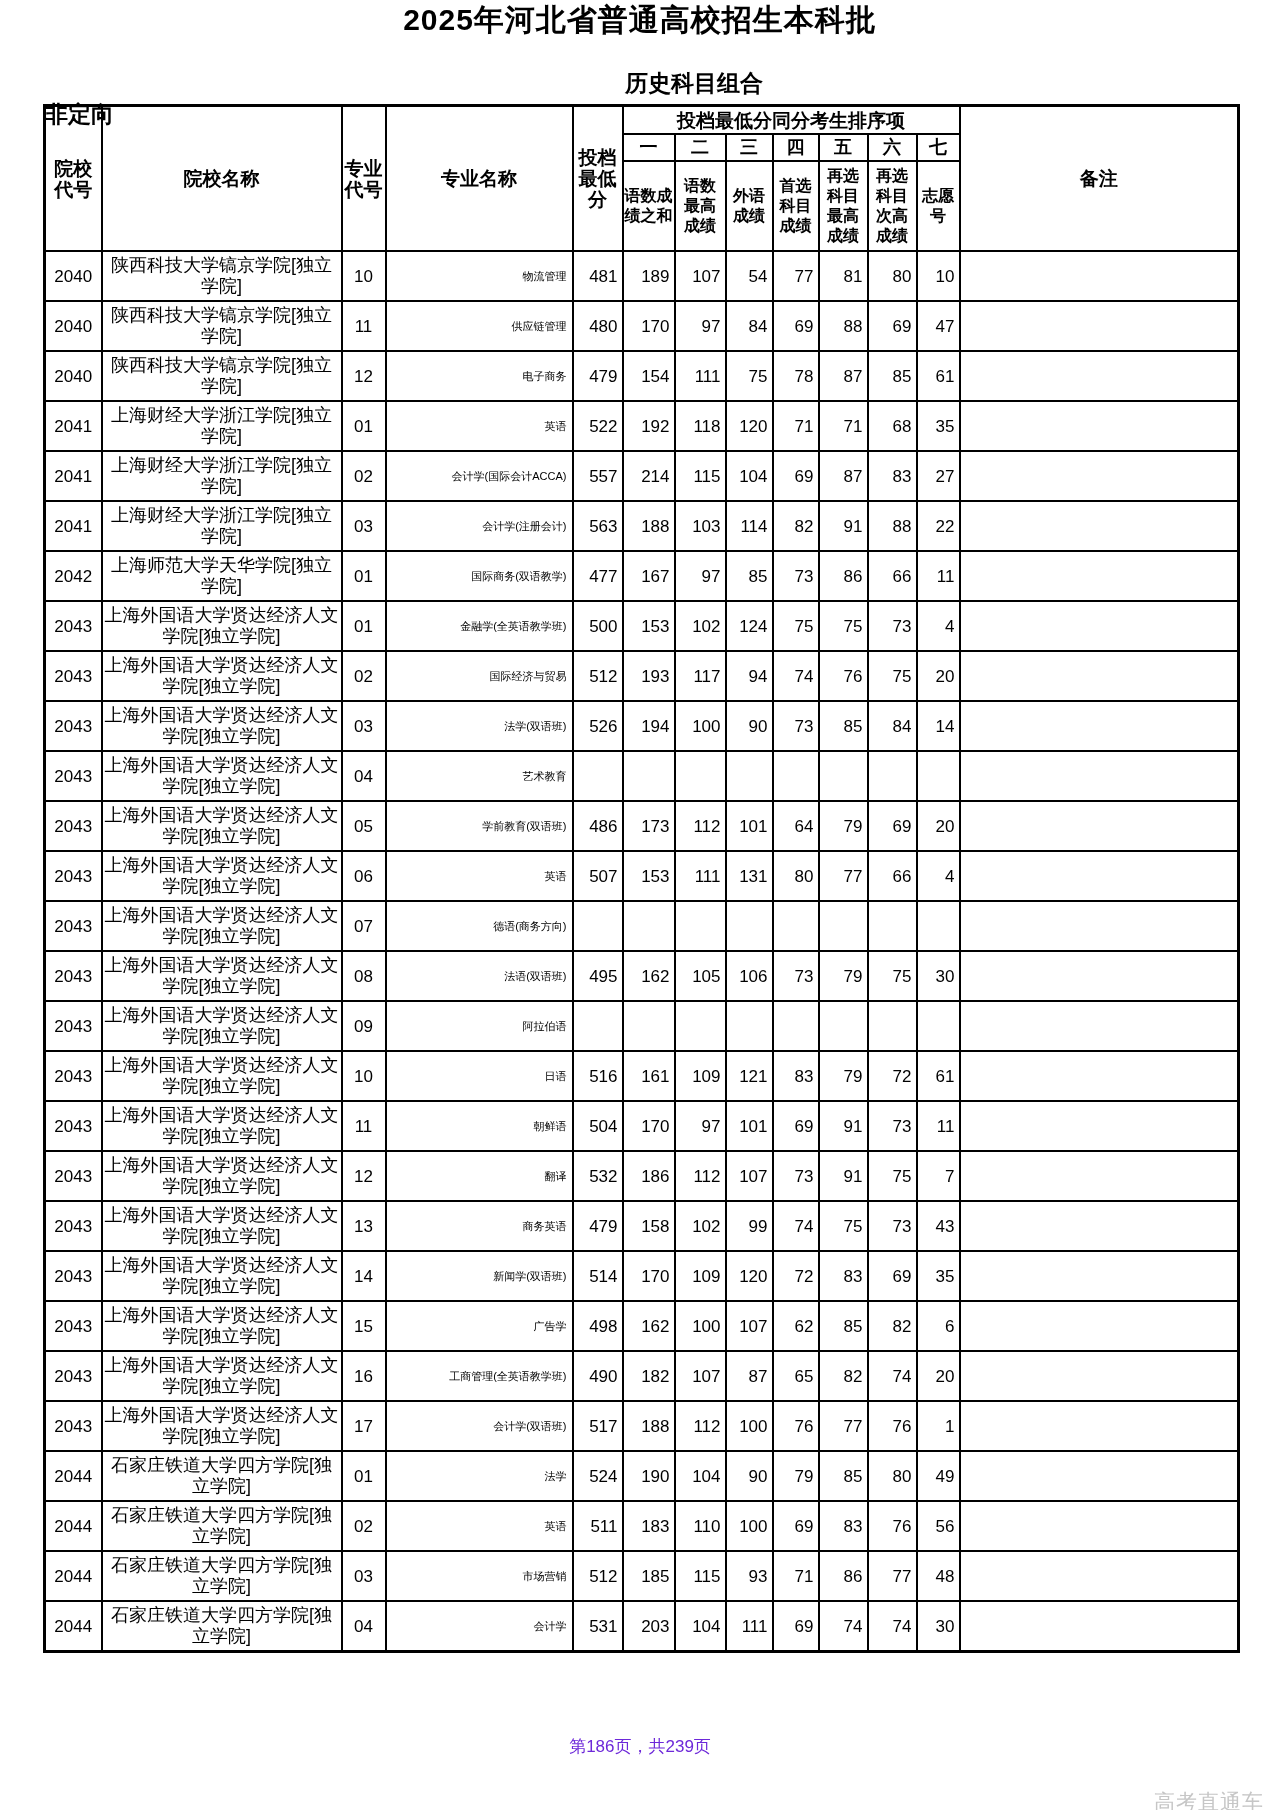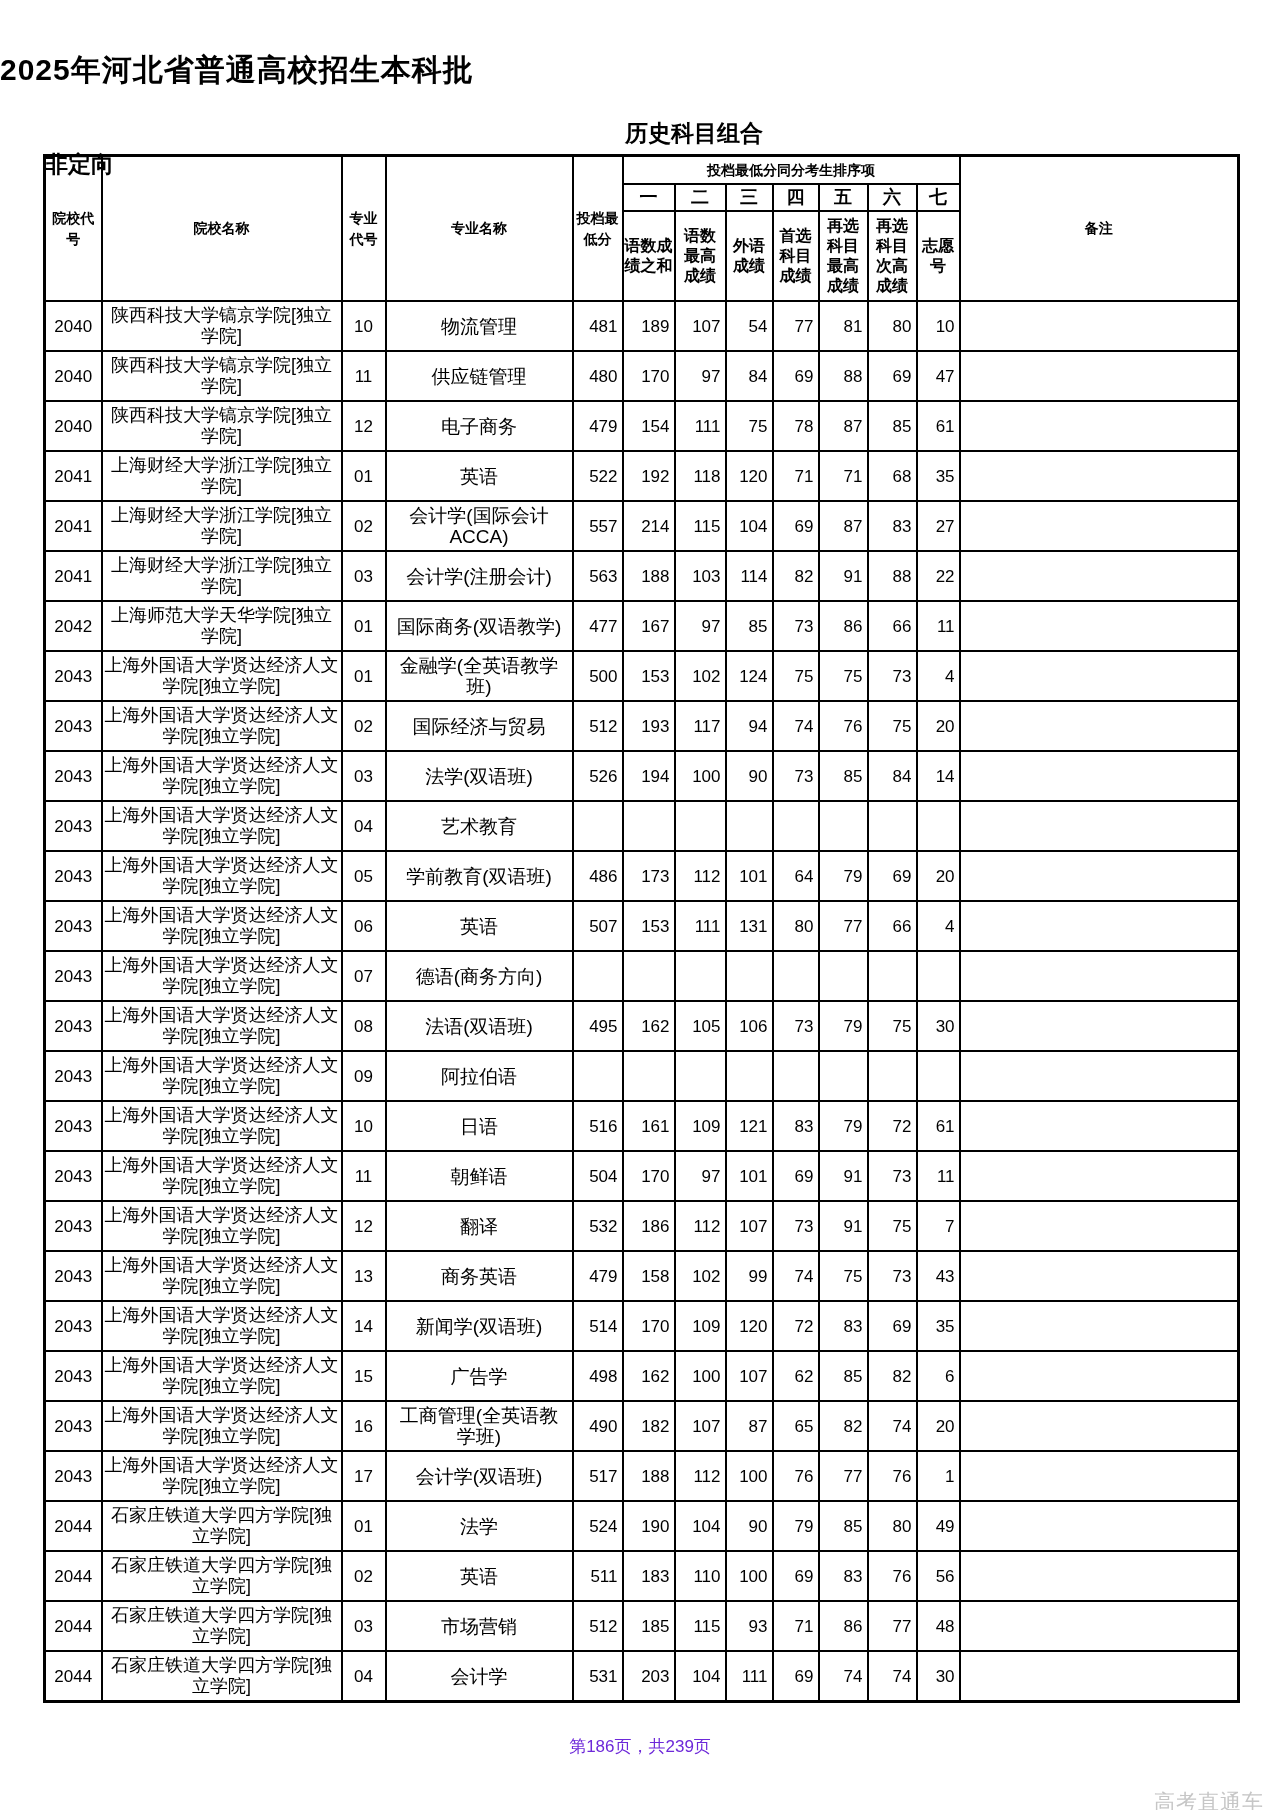--- a/index.html
+++ b/index.html
@@ -1,42 +1,42 @@
 <!DOCTYPE html>
 <html><head>
 <meta charset="utf-8">
 <style>
   html,body{margin:0;padding:0;}
   body{
     width:1280px;height:1810px;background:#ffffff;position:relative;
     font-family:"Liberation Sans","DejaVu Sans",sans-serif;color:#000;overflow:hidden;
   }
-  .title-block{padding-top:50px;text-align:left;font-weight:bold;font-size:30px;line-height:40px;letter-spacing:1px;}
+  .title-block{text-align:center;font-weight:bold;font-size:30px;line-height:40px;letter-spacing:1px;}
   .labels-row{position:relative;margin-top:28px;height:34px;font-weight:bold;font-size:23px;}
   .label-left{position:absolute;left:45px;top:0;margin-top:31px;}
   .label-right{position:absolute;left:625px;top:0;}
   table.report{
     margin:2px 0 0 43px;border-collapse:collapse;table-layout:fixed;
     width:1194px;border:3px solid #000;
   }
   col.c-code{width:57px;}  col.c-name{width:240px;} col.c-mcode{width:44px;}
   col.c-mname{width:187px;} col.c-min{width:50px;}
   col.c-t1{width:52px;} col.c-t2{width:51px;} col.c-t3{width:47px;}
   col.c-t4{width:46px;} col.c-t5{width:49px;} col.c-t6{width:49px;} col.c-t7{width:43px;}
   col.c-remark{width:279px;}
   .report th,.report td{border:2px solid #000;padding:0;overflow:hidden;}
   .report thead th{font-weight:bold;text-align:center;vertical-align:middle;font-size:17px;line-height:21px;padding:1px 1px;}
-  .report thead tr.hdr-group th{height:24px;font-size:14px;margin-top:33px;}
+  .report thead tr.hdr-group th{height:24px;font-size:19px;margin-top:33px;}
   .report thead tr.hdr-nums th{height:23px;font-size:18px;}
   .report thead tr.hdr-labels th{height:86px;font-size:16px;line-height:20px;font-weight:bold;}
   .report tbody td{height:46px;vertical-align:middle;font-size:17px;line-height:21px;}
   .report td.cell-code{text-align:center;}
   .report td.cell-name{text-align:center;padding:1px 2px;font-size:18px;line-height:21px;}
   .report td.cell-mcode{text-align:center;}
-  .report td.cell-mname{text-align:center;padding:1px 5px;font-size:19px;line-height:21px;}
+  .report td.cell-mname{text-align:right;padding:1px 5px;font-size:11px;line-height:21px;}
   .report td.cell-num{text-align:right;padding-right:4px;}
   .report td.cell-remark{}
   .page-footer{position:absolute;top:1735px;left:0;width:100%;text-align:center;font-size:17px;color:#6d28d9;}
   .watermark{position:absolute;top:1788px;right:16px;font-size:21px;color:#c6c6c6;letter-spacing:1px;}
 </style>
 </head>
 <body>
 
 <div class="title-block">
   <div>2025年河北省普通高校招生本科批</div>

